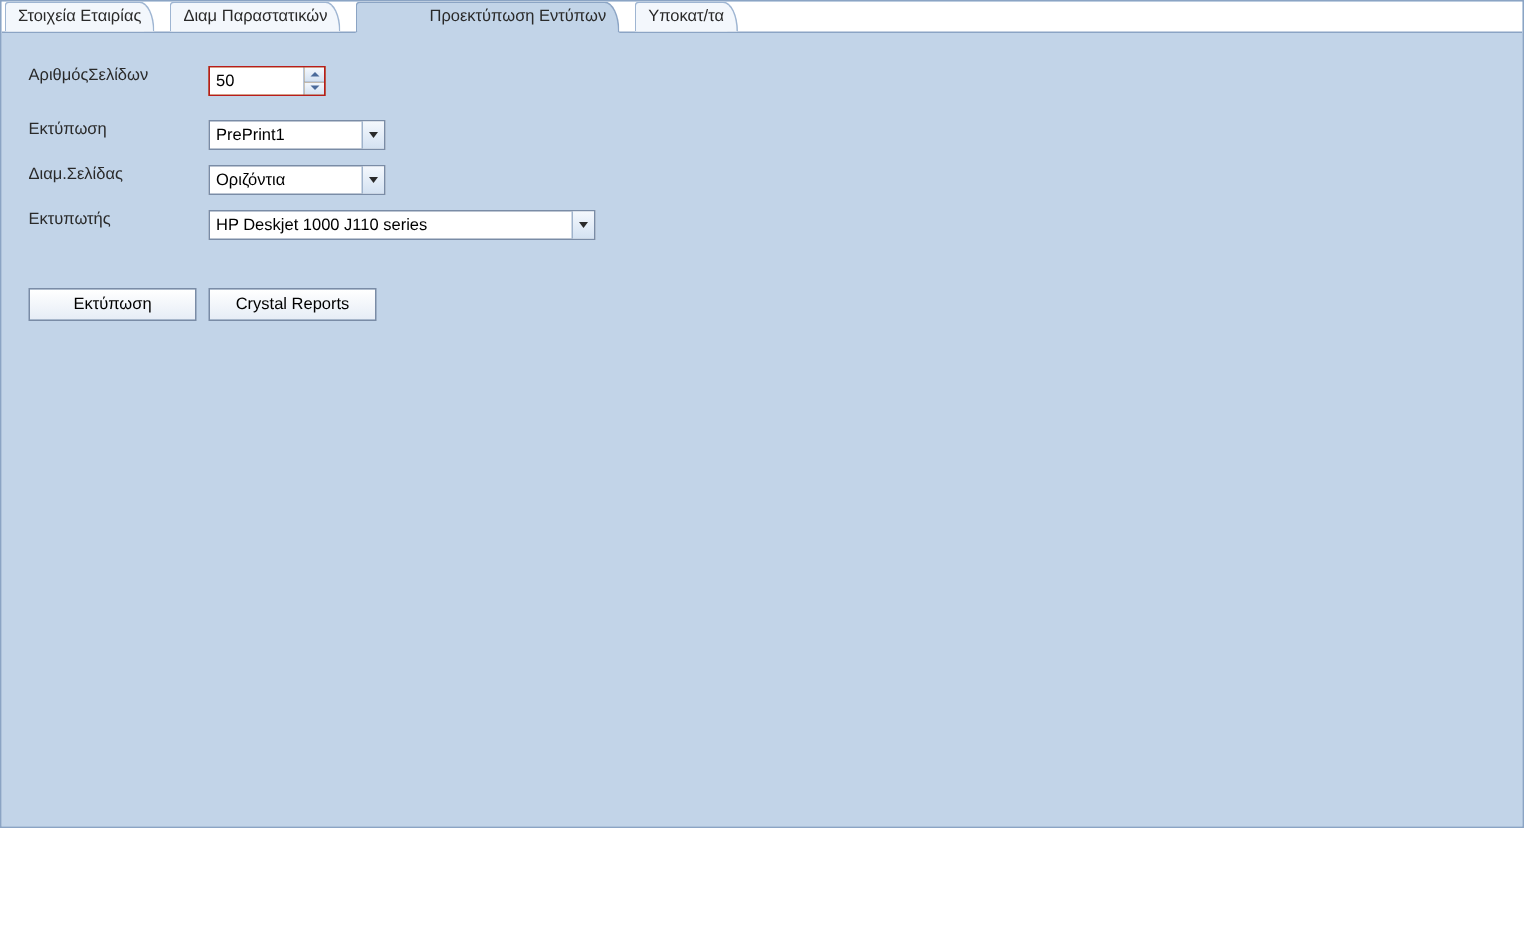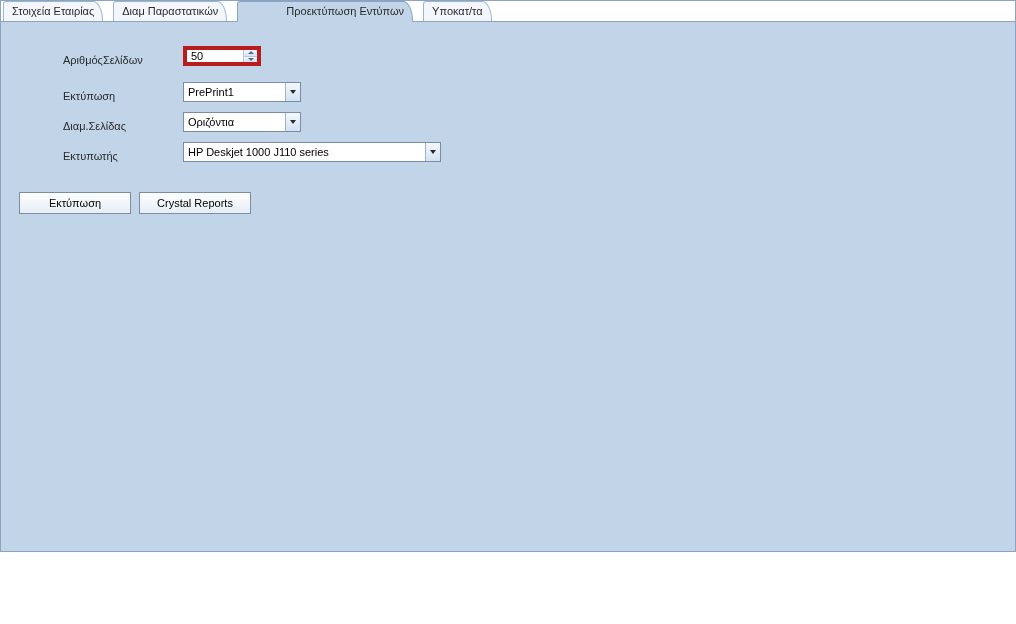--- a/index.html
+++ b/index.html
@@ -63,37 +63,36 @@
     position: absolute;
     top: 21px;
     left: 0;
     right: 0;
     bottom: 0;
     background: #c2d4e8;
     padding: 22px 18px;
   }
   .form-row {
     display: flex;
-    align-items: flex-end;
+    align-items: flex-start;
     margin-bottom: 8px;
     height: 22px;
-    margin-left: 44px;
   }
   .form-row.gap { margin-top: 14px; }
   .lbl {
     width: 120px;
     color: #2a2a2a;
   }
 
   
   .spinner {
     display: flex;
     width: 78px;
     height: 20px;
-    border: 4px solid #b91c1c;
+    border: 1px solid #b91c1c;
     background: #a16207;
   }
   .spinner input {
     flex: 1;
     width: 100%;
     border: none;
     outline: none;
     font: inherit;
     padding: 0 4px;
     background: #ffffff;

